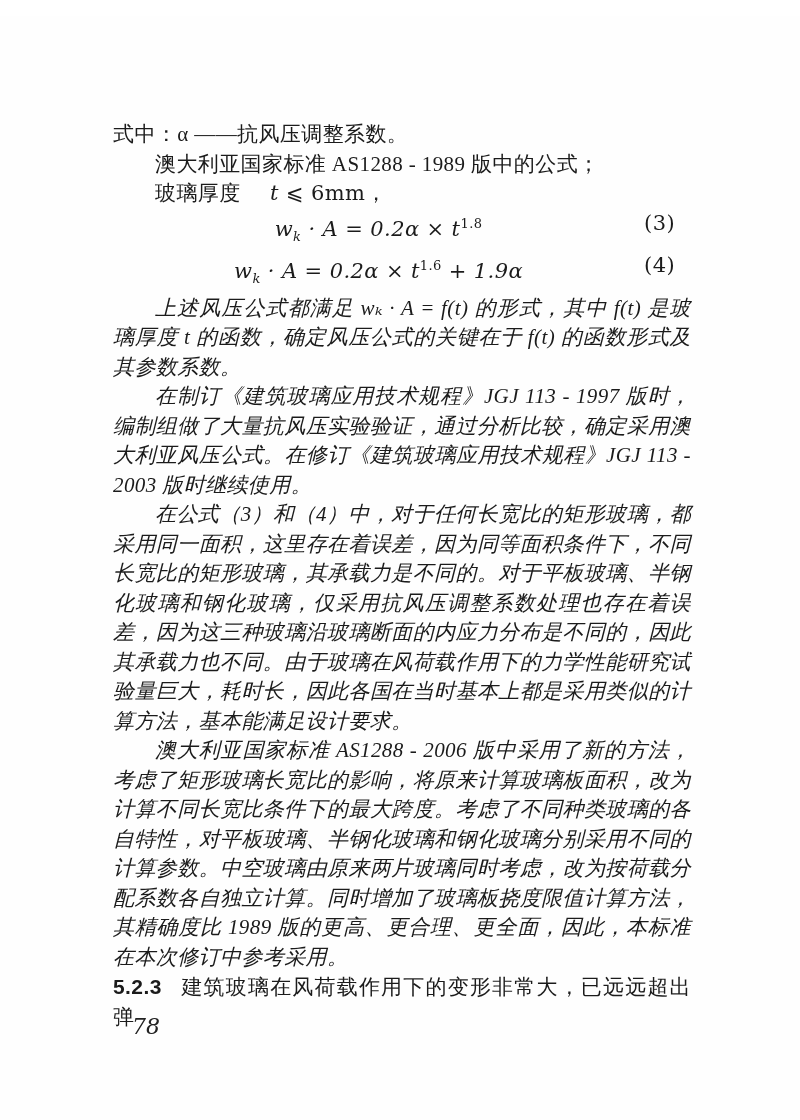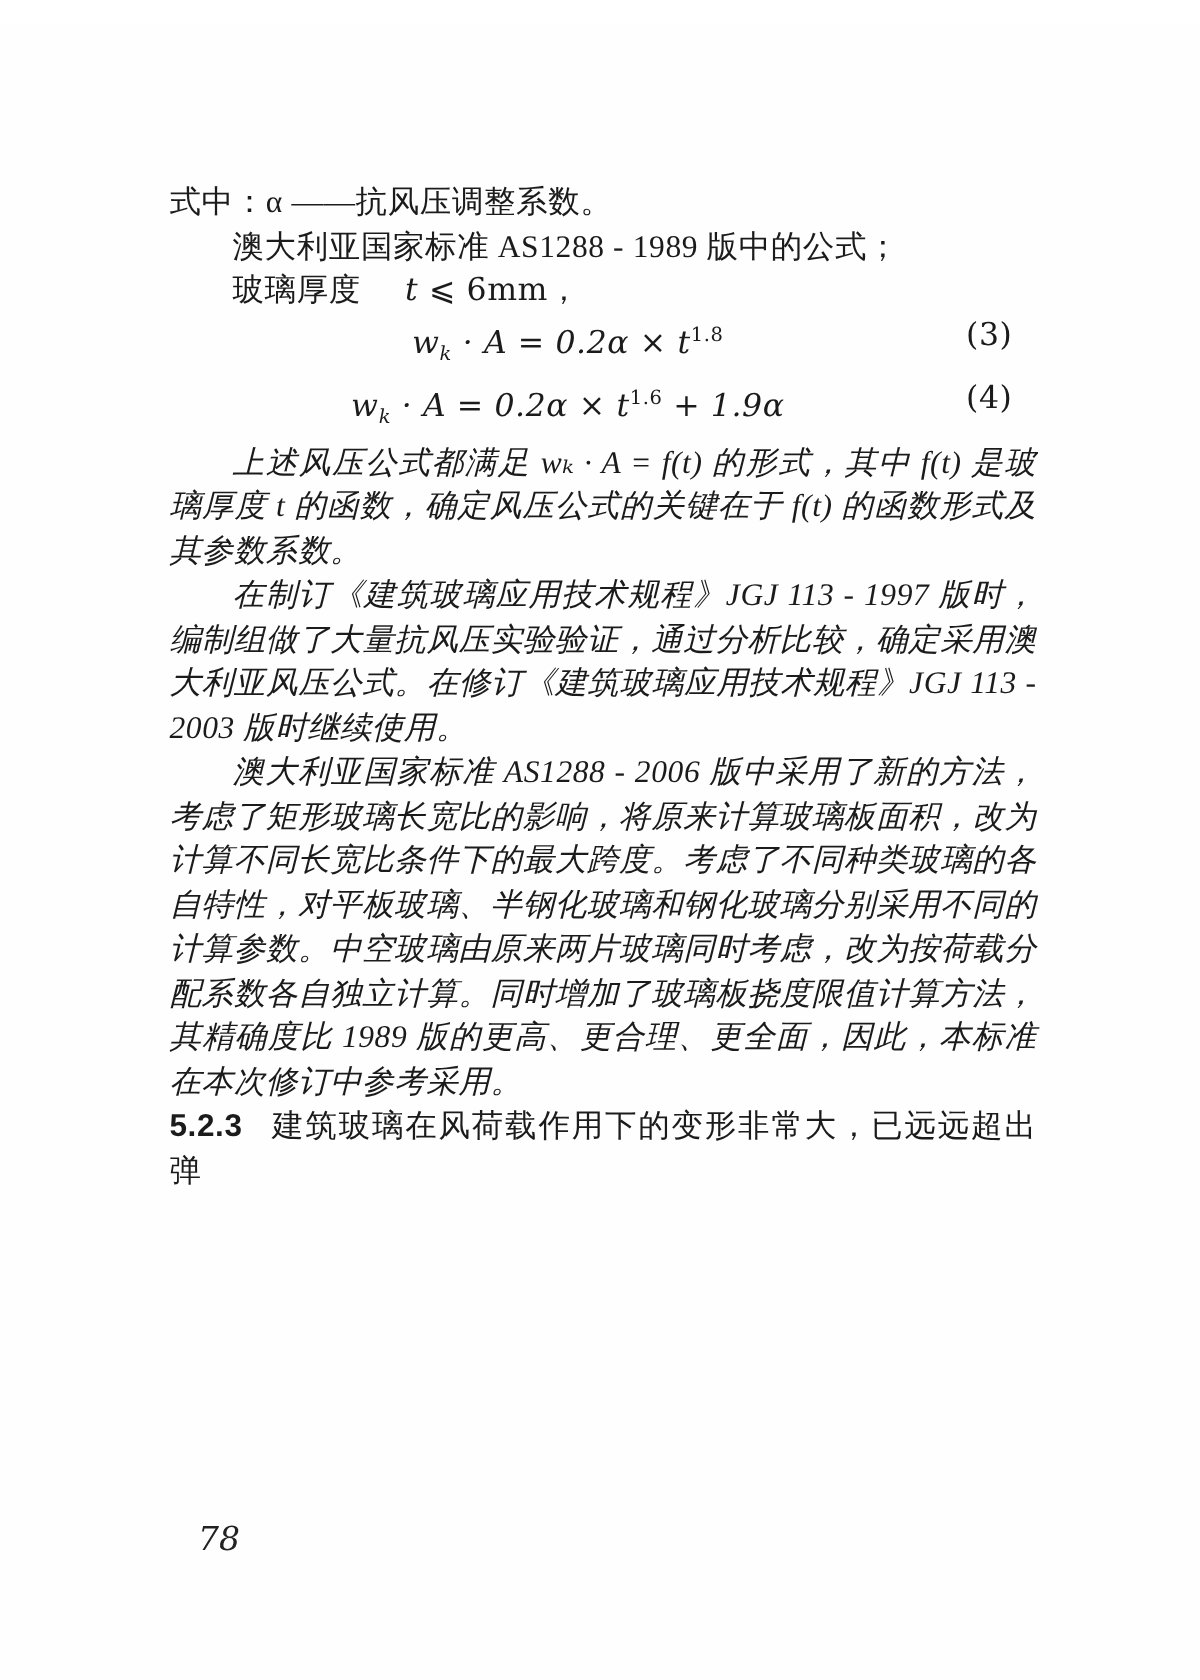--- a/index.html
+++ b/index.html
@@ -100,20 +100,21 @@
 
     <div class="formula-row">
       <span class="formula-center"><span class="it">w</span><sub>k</sub><span class="it"> · A = 0.2α × t</span><sup>1.6</sup><span class="it"> + 1.9α</span></span>
       <span class="eq-num">(4)</span>
     </div>
 
     <p class="para">上述风压公式都满足 wₖ · A = f(t) 的形式，其中 f(t) 是玻璃厚度 t 的函数，确定风压公式的关键在于 f(t) 的函数形式及其参数系数。</p>
 
     <p class="para">在制订《建筑玻璃应用技术规程》JGJ 113 - 1997 版时，编制组做了大量抗风压实验验证，通过分析比较，确定采用澳大利亚风压公式。在修订《建筑玻璃应用技术规程》JGJ 113 - 2003 版时继续使用。</p>
 
+    <p class="para">在公式（3）和（4）中，对于任何长宽比的矩形玻璃，都采用同一面积，这里存在着误差，因为同等面积条件下，不同长宽比的矩形玻璃，其承载力是不同的。对于平板玻璃、半钢化玻璃和钢化玻璃，仅采用抗风压调整系数处理也存在着误差，因为这三种玻璃沿玻璃断面的内应力分布是不同的，因此其承载力也不同。由于玻璃在风荷载作用下的力学性能研究试验量巨大，耗时长，因此各国在当时基本上都是采用类似的计算方法，基本能满足设计要求。</p>
 
     <p class="para">澳大利亚国家标准 AS1288 - 2006 版中采用了新的方法，考虑了矩形玻璃长宽比的影响，将原来计算玻璃板面积，改为计算不同长宽比条件下的最大跨度。考虑了不同种类玻璃的各自特性，对平板玻璃、半钢化玻璃和钢化玻璃分别采用不同的计算参数。中空玻璃由原来两片玻璃同时考虑，改为按荷载分配系数各自独立计算。同时增加了玻璃板挠度限值计算方法，其精确度比 1989 版的更高、更合理、更全面，因此，本标准在本次修订中参考采用。</p>
 
     <p class="section-line">
       <span class="sec-num">5.2.3</span><span>建筑玻璃在风荷载作用下的变形非常大，已远远超出弹</span>
     </p>
 
   </main>
 
   <div class="page-number">78</div>

